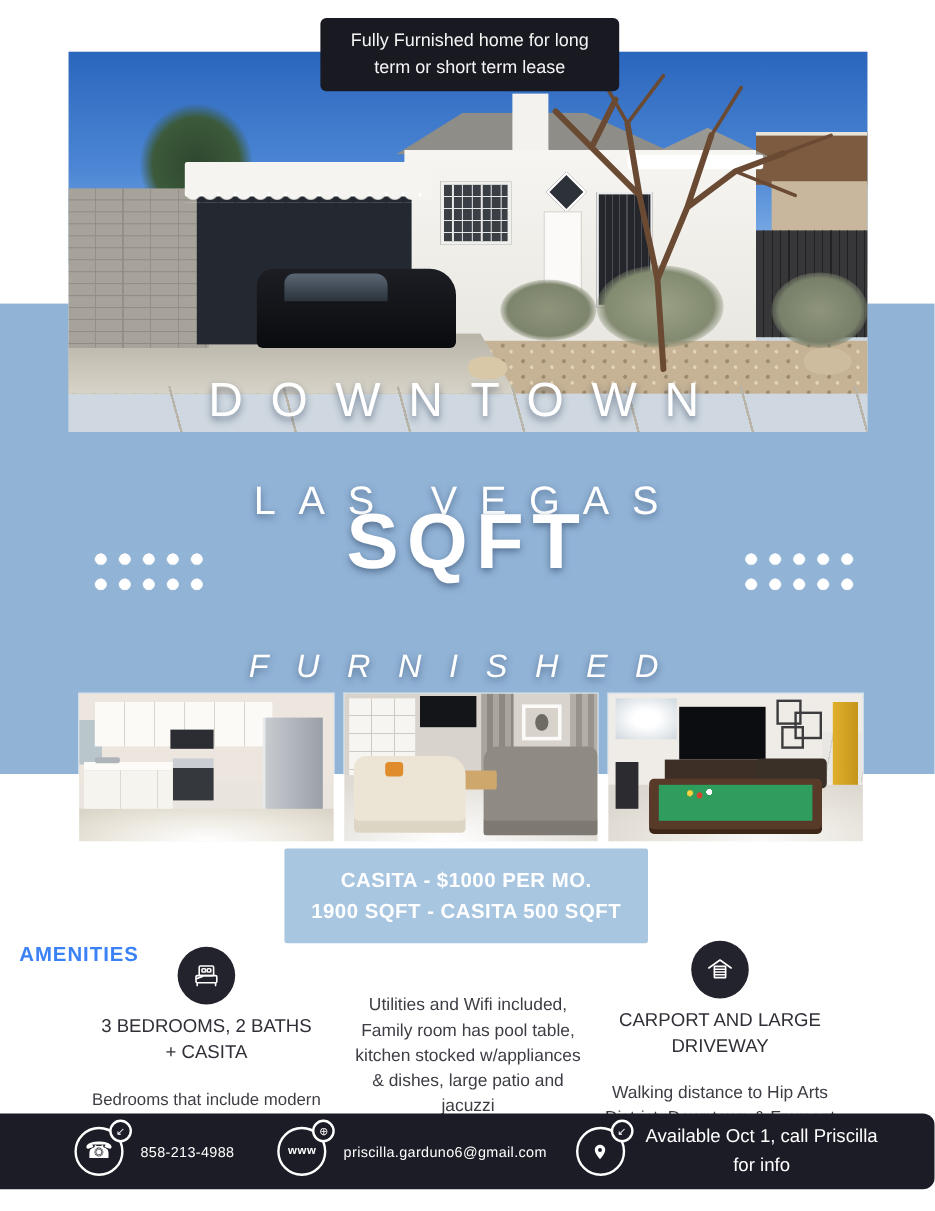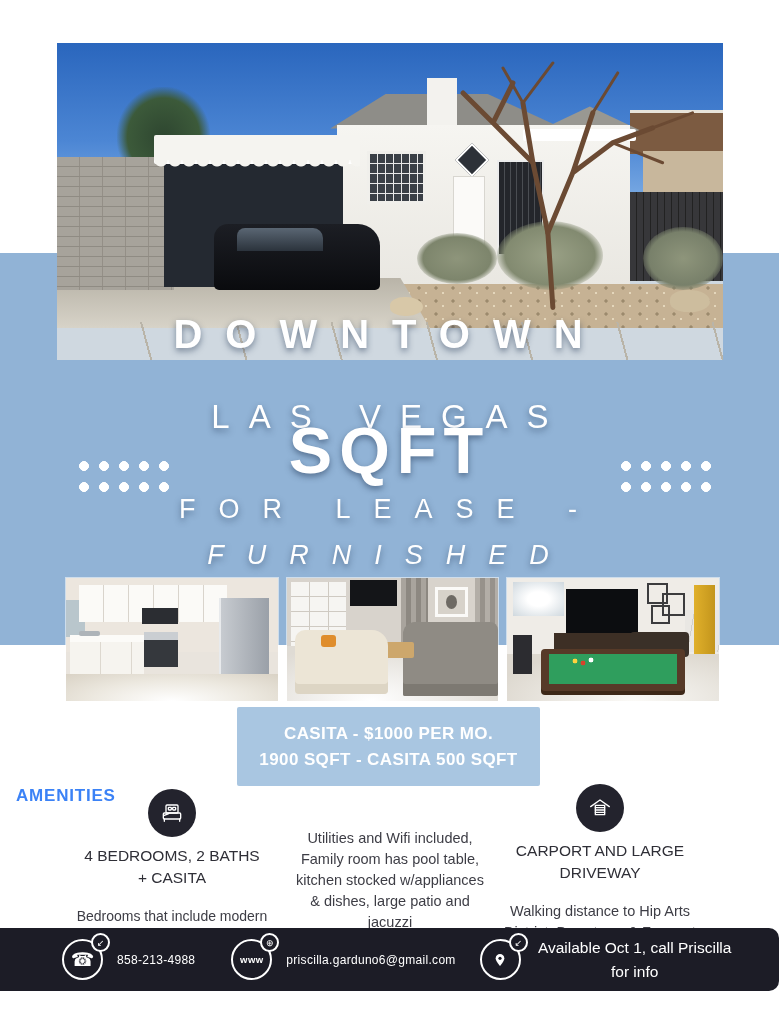--- a/index.html
+++ b/index.html
@@ -62,21 +62,21 @@
   .shrub.s1{left:54%;top:60%;width:12%;height:16%;background:radial-gradient(ellipse,#8e957b 0%,#7d856c 60%,transparent 75%);}
   .shrub.s2{left:66%;top:56%;width:16%;height:22%;background:radial-gradient(ellipse,#9aa186 0%,#828a70 60%,transparent 75%);}
   .shrub.s3{left:88%;top:58%;width:12%;height:20%;background:radial-gradient(ellipse,#8e957b 0%,#78806a 60%,transparent 78%);}
   .rock{left:50%;top:80%;width:5%;height:6%;background:#d8c8a8;border-radius:50% 60% 55% 50%;}
   .rock.r2{left:92%;top:78%;width:6%;height:7%;background:#cdbd9e;}
   .tree-svg{left:52%;top:0;width:48%;height:85%;}
 
   
   .title-line{position:absolute;left:0;width:779px;text-align:center;color:#ffffff;z-index:4;
      text-shadow:0 3px 6px rgba(25,45,75,.5);white-space:nowrap;}
-  .t-downtown{top:312px;font-size:40px;font-weight:700;letter-spacing:23px;}
+  .t-downtown{top:312px;font-size:40px;font-weight:400;letter-spacing:23px;}
   .t-lasvegas{top:370px;font-size:33px;font-weight:500;letter-spacing:19px;margin-top:28px;}
   .t-home{top:413px;font-size:65px;font-weight:800;letter-spacing:7px;}
   .t-forlease{top:494px;font-size:27px;font-weight:500;letter-spacing:23px;}
   .t-furnished{top:540px;font-size:27px;font-weight:500;letter-spacing:23px;font-style:italic;}
 
   .dots{position:absolute;top:456px;width:100px;height:41px;z-index:4;
      background-image:radial-gradient(circle 5px at 10px 10px,#ffffff 4.7px,transparent 5px);
      background-size:20px 21px;}
   .dots-left{left:74px;}
   .dots-right{left:616px;}
@@ -181,20 +181,23 @@
   .f-text{margin-left:14px;font-size:12px;letter-spacing:.3px;white-space:nowrap;}
   .f-avail{margin-left:16px;width:196px;text-align:center;font-size:15.5px;line-height:1.5;}
 </style>
 </head>
 <body>
 
 <div class="page">
 
   <div class="blue-band"></div>
 
+  <div class="banner">
+    <span>Fully Furnished home for long term or short term lease</span>
+  </div>
 
   <div class="hero">
     <div class="sky"></div>
     <div class="left-foliage"></div>
     <div class="neighbor-roof"></div>
     <div class="neighbor-wall"></div>
     <div class="neighbor-fence"></div>
     <div class="roof-main"></div>
     <div class="chimney"></div>
     <div class="roof-right"></div>
@@ -222,21 +225,20 @@
       <path d="M145 190 L170 130 L190 70 M170 130 L210 100 L250 85"></path>
       <path d="M130 120 L90 80 L60 50 M90 80 L110 40"></path>
       <path d="M120 60 L100 25 M120 60 L150 20 M190 70 L215 30" stroke-width="3"></path>
       <path d="M250 85 L290 70 M210 100 L260 120" stroke-width="3"></path>
     </svg>
   </div>
 
   <div class="title-line t-downtown">DOWNTOWN</div>
   <div class="title-line t-lasvegas">LAS VEGAS</div>
   <div class="title-line t-home">SQFT</div>
-  <div class="title-line t-forlease">FOR LEASE -</div>
   <div class="title-line t-furnished">FURNISHED</div>
   <div class="dots dots-left"></div>
   <div class="dots dots-right"></div>
 
   <div class="thumb th1">
     <div class="k-wall"></div>
     <div class="k-window"></div>
     <div class="k-upper"></div>
     <div class="k-micro"></div>
     <div class="k-fridge"></div>
@@ -287,21 +289,21 @@
   <div class="col col-left">
     <div class="circle-icon">
       <svg width="32" height="32" viewBox="0 0 48 48" fill="none" stroke="#ffffff" stroke-width="2" stroke-linejoin="round" stroke-linecap="round">
         <rect x="15" y="12" width="18" height="12" rx="1.5"></rect>
         <rect x="18.5" y="15.5" width="4.5" height="4" rx="1"></rect>
         <rect x="25" y="15.5" width="4.5" height="4" rx="1"></rect>
         <rect x="11" y="24" width="26" height="9" rx="1.5"></rect>
         <path d="M12.5 33v3.5 M35.5 33v3.5 M11.5 28l7.5-3"></path>
       </svg>
     </div>
-    <h3><span>4 BEDROOMS, 2 BATHS</span><br><span>+ CASITA</span></h3>
+    <h3><span>3 BEDROOMS, 2 BATHS</span><br><span>+ CASITA</span></h3>
     <p>Bedrooms that include modern furniture &amp;. Casita has full kitchen, living rm, 1 bed &amp; bath</p>
   </div>
 
   <div class="col col-mid">
     <p>Utilities and Wifi included, Family room has pool table, kitchen stocked w/appliances &amp; dishes, large patio and jacuzzi</p>
   </div>
 
   <div class="col col-right">
     <div class="circle-icon">
       <svg width="32" height="32" viewBox="0 0 48 48" fill="none" stroke="#ffffff" stroke-width="2" stroke-linejoin="round" stroke-linecap="round">

